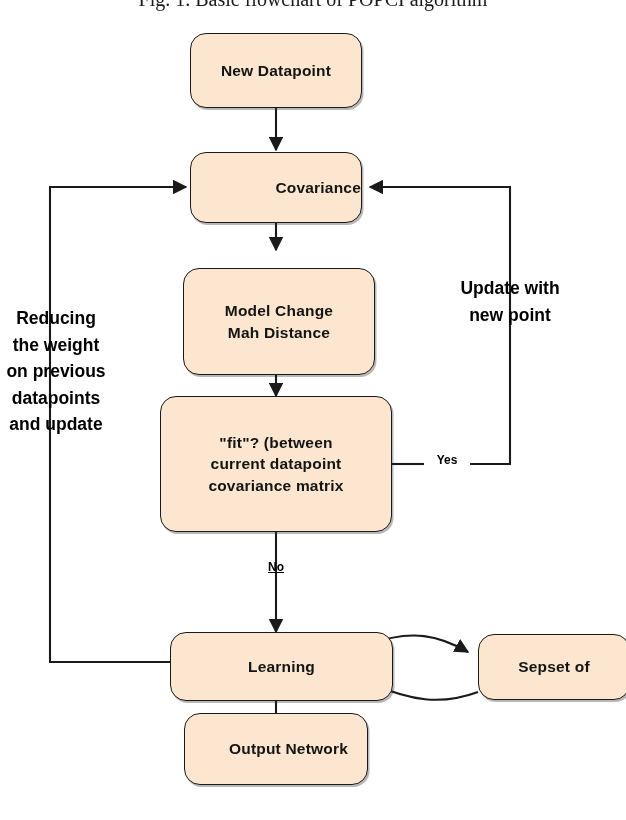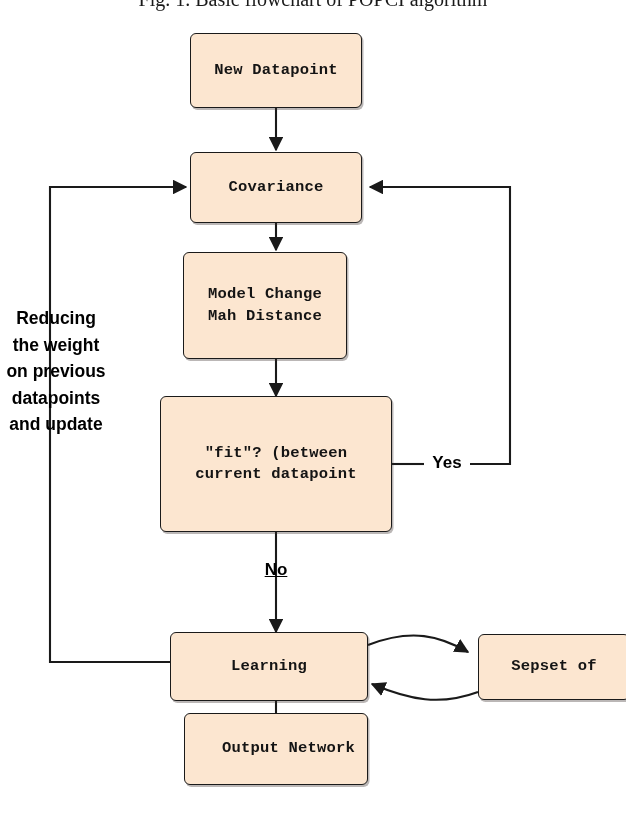--- a/index.html
+++ b/index.html
@@ -32,40 +32,40 @@
     top: 0;
     width: 626px;
     height: 820px;
     pointer-events: none;
   }
   .node {
     position: absolute;
     box-sizing: border-box;
     background: #fce6d0;
     border: 1.6px solid #1a1a1a;
-    border-radius: 6px;
+    border-radius: 16px;
     display: flex;
     flex-direction: column;
     align-items: center;
     justify-content: center;
-    font-family: Liberation Mono, monospace;
+    font-family: Liberation Sans, sans-serif;
     font-weight: bold;
     font-size: 15.5px;
     color: #141414;
     letter-spacing: 0.2px;
     box-shadow: 1.5px 2px 0 rgba(60,50,45,0.35);
     text-align: center;
     line-height: 1.0;
   }
   .node .ln { display: block; padding: 3px 0; white-space: nowrap; }
   .edge-label {
     position: absolute;
     font-family: "Liberation Sans", sans-serif;
     font-weight: bold;
-    font-size: 17px;
+    font-size: 12px;
     color: #000000;
     white-space: nowrap;
     text-align: center;
   }
   .side-label {
     position: absolute;
     font-family: "Liberation Sans", sans-serif;
     font-weight: bold;
     font-size: 17.5px;
     color: #000000;
@@ -107,50 +107,55 @@
 
       <path d="M 368 645 C 412 628 440 636 468 652" marker-end="url(#arrow)"></path>
       <path d="M 478 692 C 440 706 410 700 372 684" marker-end="url(#arrow)"></path>
     </g>
   </svg>
 
   <div class="node" style="left:190px; top:33px; width:172px; height:75px;">
     <span class="ln">New Datapoint</span>
   </div>
 
-  <div class="node" style="left:190px; top:152px; width:172px; height:71px;">
+  <div class="node" style="left:190px; top:152px; width:172px; height:71px;align-items:flex-end;">
     <span class="ln">Covariance</span>
   </div>
 
-  <div class="node" style="left:183px; top:252px; width:164px; height:107px;">
+  <div class="node" style="left:183px; top:268px; width:192px; height:107px;">
     <span class="ln">Model Change</span>
     <span class="ln">Mah Distance</span>
   </div>
 
   <div class="node" style="left:160px; top:396px; width:232px; height:136px;">
     <span class="ln">"fit"? (between</span>
     <span class="ln">current datapoint</span>
+    <span class="ln">covariance matrix</span>
   </div>
 
-  <div class="node" style="left:170px; top:632px; width:198px; height:69px;">
+  <div class="node" style="left:170px; top:632px; width:223px; height:69px;">
     <span class="ln">Learning</span>
   </div>
 
   <div class="node" style="left:478px; top:634px; width:152px; height:66px;">
     <span class="ln">Sepset of</span>
   </div>
 
   <div class="node" style="left:184px; top:713px; width:184px; height:72px;padding-left:25px;">
     <span class="ln">Output Network</span>
   </div>
 
   <div class="edge-label" style="left:424px; top:453px; width:46px;">Yes</div>
 
   <div class="edge-label" style="left:252px; top:560px; width:48px;text-decoration:underline;">No</div>
 
+  <div class="side-label" style="left:420px; top:275px; width:180px;">
+    <span class="ln">Update with</span>
+    <span class="ln">new point</span>
+  </div>
 
   <div class="side-label" style="left:-6px; top:305px; width:124px;">
     <span class="ln">Reducing</span>
     <span class="ln">the weight</span>
     <span class="ln">on previous</span>
     <span class="ln">datapoints</span>
     <span class="ln">and update</span>
   </div>
 
 </div>

